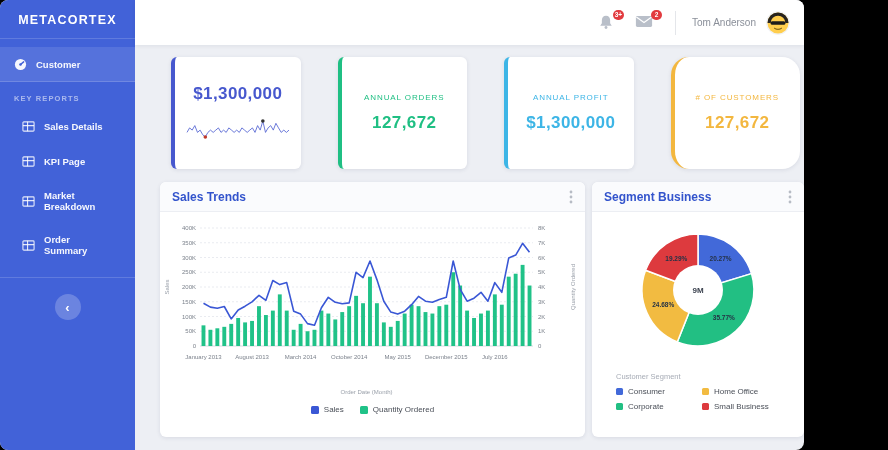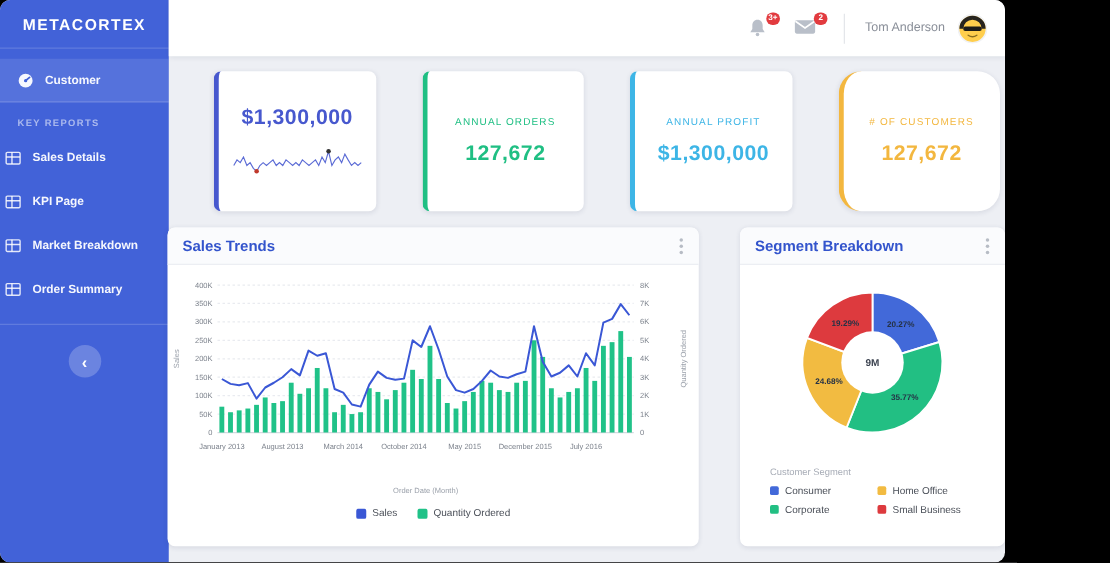--- a/index.html
+++ b/index.html
@@ -6,21 +6,21 @@
   *{box-sizing:border-box;font-family:"Liberation Sans",sans-serif;}
   .stage{position:relative;width:888px;height:450px;background:#000;overflow:hidden;}
   .app{position:absolute;left:0;top:0;width:804px;height:450px;background:#edeff4;border-radius:8px;overflow:hidden;}
 
   
   .sidebar{position:absolute;left:0;top:0;width:135px;height:100%;background:#4262d8;color:#fff;}
   .brand{padding:13px 14px 11px;text-align:center;font-size:12.5px;font-weight:bold;letter-spacing:1.2px;color:#fff;border-bottom:1px solid rgba(255,255,255,.16);}
   .nav-item{display:flex;align-items:center;gap:9px;padding:10px 14px;color:rgba(255,255,255,.95);font-size:9.5px;font-weight:bold;cursor:pointer;}
   .nav-item.active{background:rgba(255,255,255,.10);border-bottom:1px solid rgba(255,255,255,.16);}
   .nav-section{padding:12px 14px 6px;font-size:7.5px;font-weight:bold;letter-spacing:1.1px;color:rgba(255,255,255,.55);}
-  .report-item{padding:11px 4px;}
+  .report-item{padding:11px 22px;}
   .nav-divider{border-top:1px solid rgba(255,255,255,.16);margin-top:10px;}
   .collapse-btn{margin:16px auto 0;width:26px;height:26px;border-radius:50%;background:rgba(255,255,255,.22);color:#fff;display:flex;align-items:center;justify-content:center;font-size:13px;font-weight:bold;cursor:pointer;}
   .nav-icon{display:inline-flex;width:13px;height:13px;}
 
   
   .header{position:absolute;left:135px;top:0;width:669px;height:45px;background:#fff;box-shadow:0 1px 4px rgba(20,30,60,.07);display:flex;align-items:center;justify-content:flex-end;padding-right:14px;}
   .icon-wrap{position:relative;width:20px;height:18px;margin-right:18px;cursor:pointer;}
   .badge{position:absolute;top:-4px;right:-7px;min-width:11px;height:10px;padding:0 2px;border-radius:6px;background:#e23b3f;color:#fff;font-size:6.5px;font-weight:bold;display:flex;align-items:center;justify-content:center;}
   .header-divider{width:1px;height:24px;background:#e4e6ea;margin:0 16px 0 2px;}
   .user-name{font-size:10px;color:#8a8f99;margin-right:10px;}
@@ -29,21 +29,21 @@
   
   .kpi-row{position:absolute;left:150px;top:57px;width:650px;display:flex;gap:16px;}
   .kpi-card{flex:1;height:112px;background:#fff;border-radius:6px;border-left:4px solid #ccc;box-shadow:0 1px 4px rgba(30,40,80,.10);display:flex;flex-direction:column;align-items:center;justify-content:center;gap:11px;margin-left:21px;}
   .kpi-label{font-size:8px;font-weight:normal;letter-spacing:.9px;}
   .kpi-value{font-size:17px;font-weight:bold;letter-spacing:.4px;}
 
   
   .card{position:absolute;background:#fff;border-radius:6px;box-shadow:0 1px 4px rgba(30,40,80,.10);overflow:hidden;}
   .card-header{height:30px;display:flex;align-items:center;justify-content:space-between;padding:0 12px;background:#fafbfd;border-bottom:1px solid #eceef3;}
   .card-title{color:#3354cc;font-weight:bold;font-size:12px;}
-  .trends-card{left:134px;top:182px;width:425px;height:255px;}
+  .trends-card{left:160px;top:182px;width:425px;height:255px;}
   .segment-card{left:592px;top:182px;width:212px;height:255px;}
   .card-body{padding-top:4px;}
 
   svg text{font-family:"Liberation Sans",sans-serif;}
   .tick{font-size:6px;fill:#7c828c;}
   .axis-title{font-size:6px;fill:#9aa0aa;}
   .slice-label{font-size:6.5px;font-weight:bold;fill:#253246;}
   .donut-center{font-size:8px;font-weight:bold;fill:#3c4350;}
 
   .chart-legend{display:flex;justify-content:center;align-items:center;gap:16px;font-size:8px;color:#4a4f58;margin-top:3px;}
@@ -282,21 +282,21 @@
           <span class="legend-entry">
             <span class="swatch" id="sw-qty" style="background: rgb(32, 194, 136);"></span>
             <span>Quantity Ordered</span>
           </span>
         </div>
       </div>
     </div>
 
     <div class="card segment-card">
       <div class="card-header">
-        <span class="card-title">Segment Breakdown</span>
+        <span class="card-title">Segment Business</span>
         <svg width="4" height="14" viewBox="0 0 4 14">
             <circle cx="2" cy="2" r="1.4" fill="#b7bcc5"></circle>
             <circle cx="2" cy="7" r="1.4" fill="#b7bcc5"></circle>
             <circle cx="2" cy="12" r="1.4" fill="#b7bcc5"></circle>
           </svg>
       </div>
       <div class="card-body">
         <svg id="donut-svg" width="212" height="148">
             <path d="M106,74 L106.0,18.0 A56,56 0 0 1 159.5,57.6 Z" fill="#4269d9" stroke="#fff" stroke-width="1.5"></path>
             <text x="128.6" y="45.4" text-anchor="middle" class="slice-label">20.27%</text>

